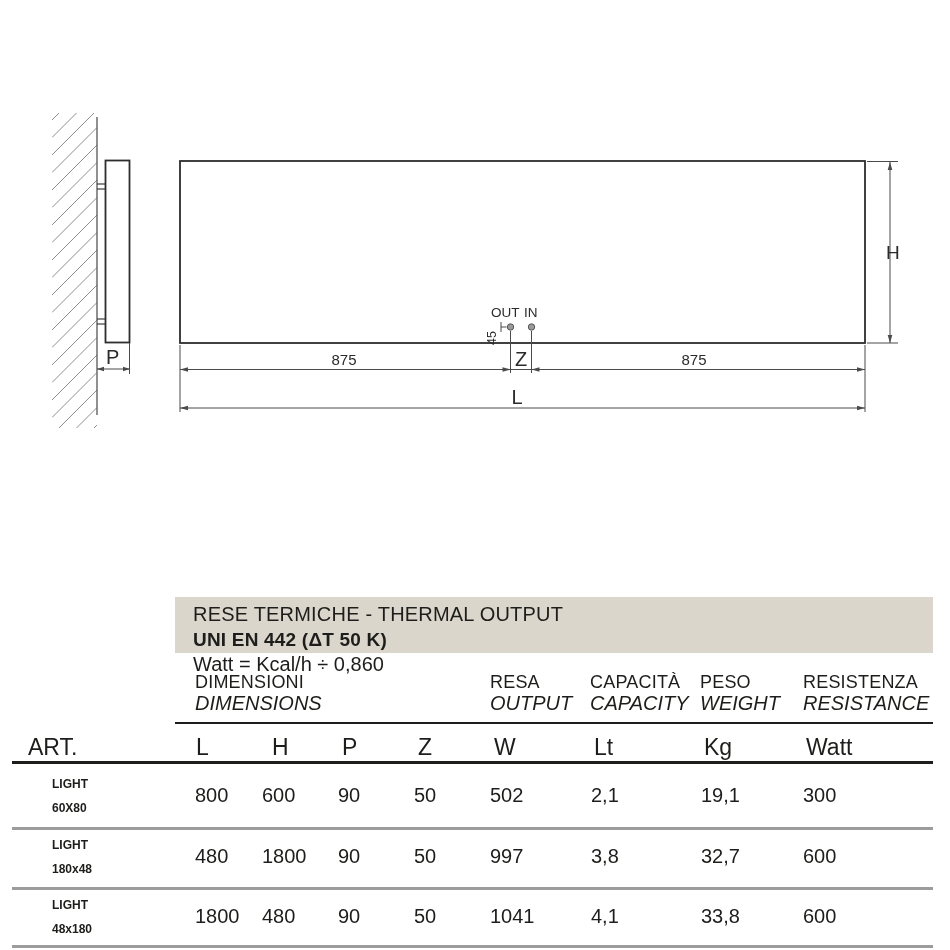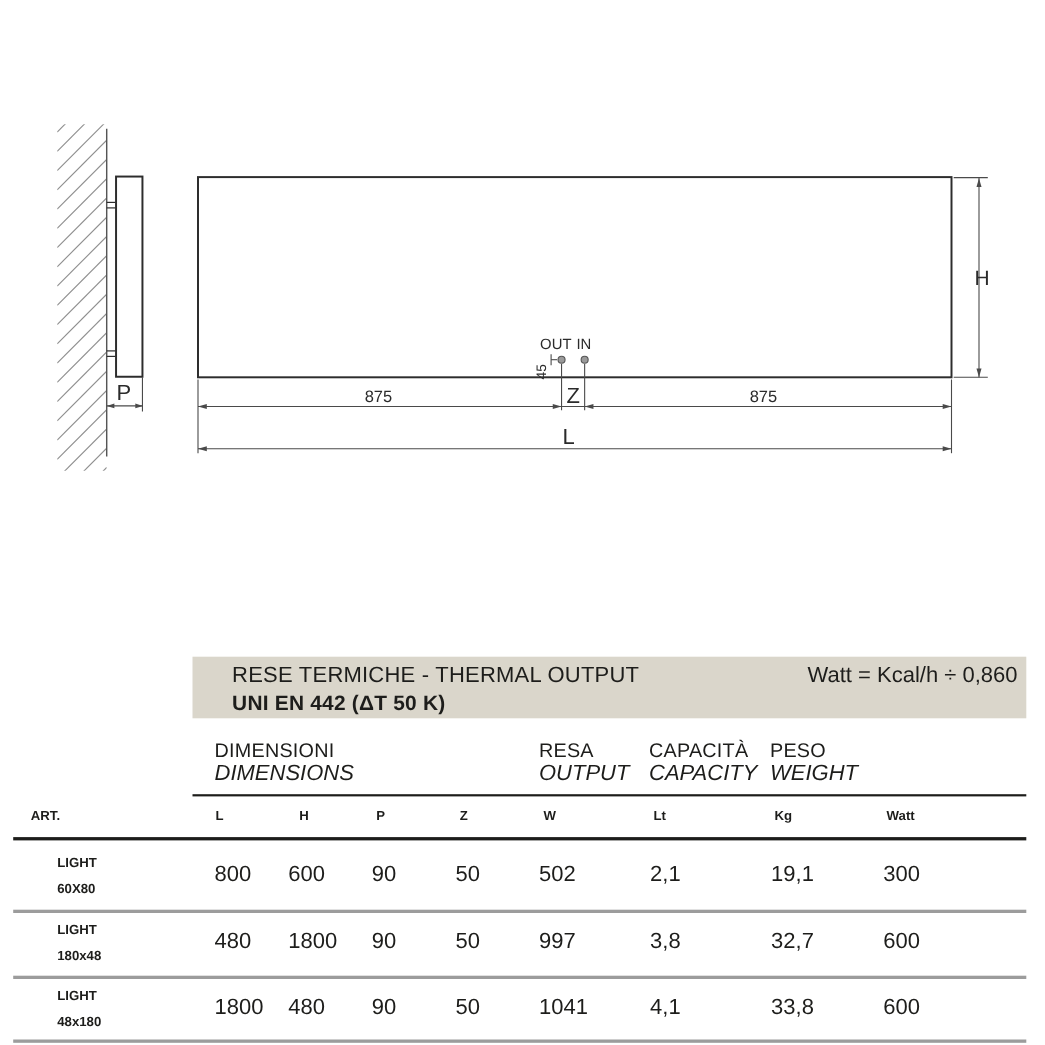--- a/index.html
+++ b/index.html
@@ -11,40 +11,40 @@
   html,body{margin:0;padding:0;background:#ffffff;}
   .canvas{
     position:relative;width:950px;height:950px;background:#ffffff;overflow:hidden;
     font-family:"Liberation Sans",sans-serif;color:var(--ink);
   }
   .drawing{position:absolute;left:0;top:0;}
   .drawing text{fill:#2b2b2b;font-family:"Liberation Sans",sans-serif;}
 
   
   .band{position:absolute;left:175px;top:597px;width:758px;height:56px;background:var(--band_bg);
-        display:flex;justify-content:space-between;box-sizing:border-box;padding:5px 8px 0 36px;}
+        display:flex;justify-content:space-between;box-sizing:border-box;padding:5px 8px 0 18px;flex-direction:column;}
   .band-left div{line-height:25px;font-size:20px;letter-spacing:.2px;}
   .band-t2{font-weight:700;font-size:19px !important;}
   .band-right div{line-height:25px;font-size:20px;text-align:left;}
 
   
   .ghead{position:absolute;top:672px;}
   .gh-it{font-weight:400;font-size:18px;line-height:21px;letter-spacing:.2px;}
   .gh-en{font-style:italic;font-size:20px;line-height:21px;}
   .g0{left:195px}.g1{left:490px}.g2{left:590px}.g3{left:700px}.g4{left:803px}
 
   
   .hline{position:absolute;background:var(--ink);}
   .rule-thin{left:175px;top:722px;width:758px;height:1.5px;}
   .rule-thick{left:12px;top:761px;width:921px;height:2.5px;}
   .rowsep{position:absolute;left:12px;width:921px;height:3px;background:var(--line_grey);}
   .sep1{top:827px}.sep2{top:887px}.sep3{top:945px}
 
   
-  .sub{position:absolute;top:734px;font-weight:700;font-size:12px;}
+  .sub{position:absolute;top:734px;font-weight:400;font-size:23px;}
   .s0{left:28px}.s1{left:196px}.s2{left:272px}.s3{left:342px}.s4{left:418px}
   .s5{left:494px}.s6{left:594px}.s7{left:704px}.s8{left:806px}
 
   
   .artlbl{position:absolute;left:28px;font-weight:700;font-size:12px;line-height:24px;margin-left:24px;}
   .a1{top:772px}.a2{top:833px}.a3{top:893px}
   .val{position:absolute;font-size:20px;}
   .r1{top:784px}.r2{top:845px}.r3{top:905px}
   .c0{left:195px}.c1{left:262px}.c2{left:338px}.c3{left:414px}
   .c4{left:490px}.c5{left:591px}.c6{left:701px}.c7{left:803px}
@@ -166,20 +166,24 @@
     <div class="gh-en">OUTPUT</div>
   </div>
   <div class="ghead g2">
     <div class="gh-it">CAPACITÀ</div>
     <div class="gh-en">CAPACITY</div>
   </div>
   <div class="ghead g3">
     <div class="gh-it">PESO</div>
     <div class="gh-en">WEIGHT</div>
   </div>
+  <div class="ghead g4">
+    <div class="gh-it">RESISTENZA</div>
+    <div class="gh-en">RESISTANCE</div>
+  </div>
 
   <div class="hline rule-thin"></div>
 
   <span class="sub s0">ART.</span>
   <span class="sub s1">L</span>
   <span class="sub s2">H</span>
   <span class="sub s3">P</span>
   <span class="sub s4">Z</span>
   <span class="sub s5">W</span>
   <span class="sub s6">Lt</span>

